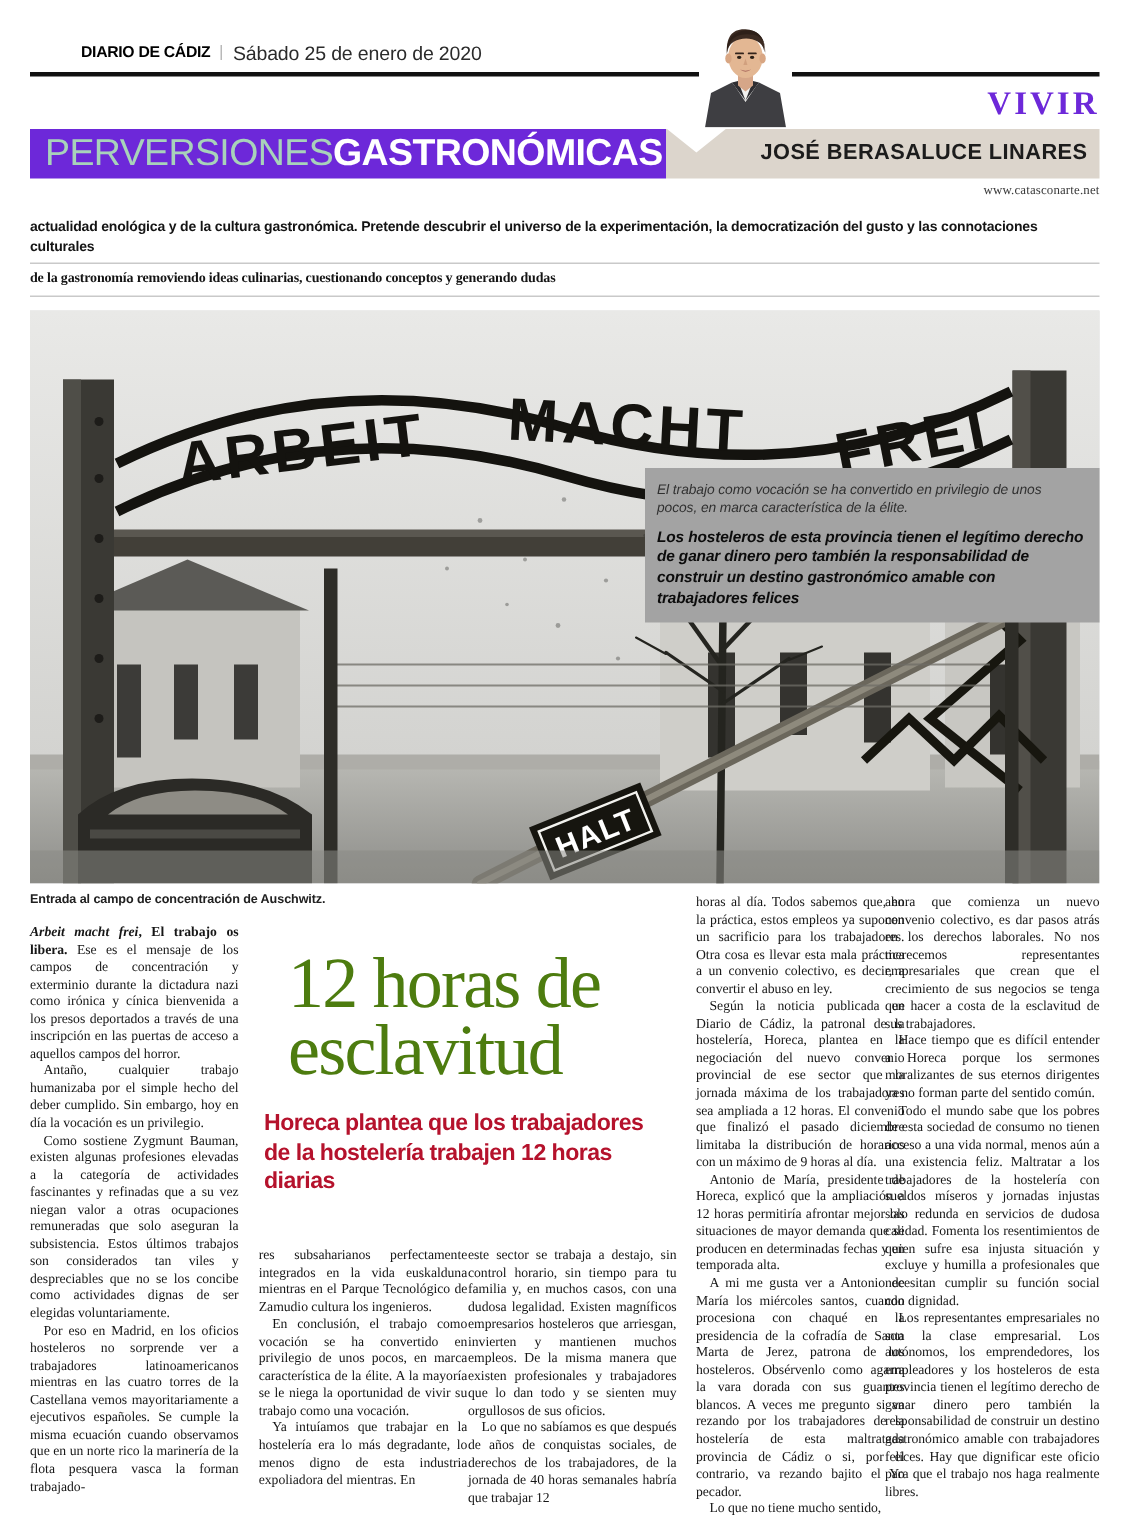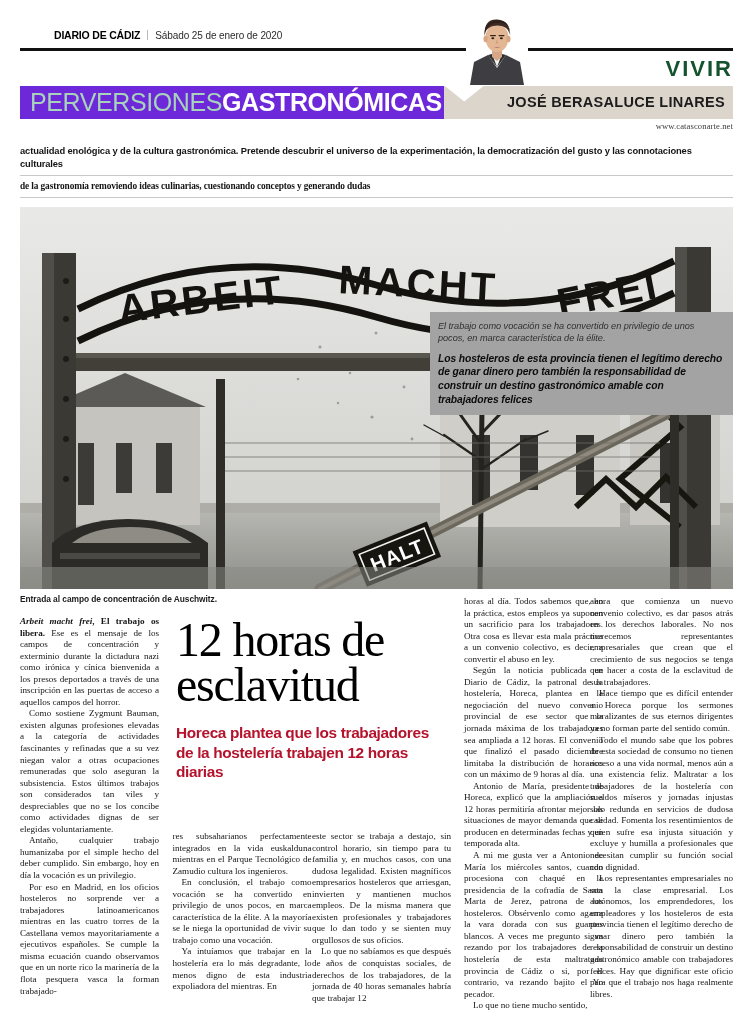--- a/index.html
+++ b/index.html
@@ -11,29 +11,29 @@
     color:#1a1a1a;
     overflow:hidden;
     position:relative;
   }
   .page{position:relative;width:753px;height:1024px;box-sizing:border-box;padding:0 20px;}
 
   
   .masthead{display:flex;align-items:center;gap:7px;padding-top:26px;height:18px;margin-left:34px;}
   .mh-brand{font-family:"Liberation Sans",sans-serif;font-weight:bold;font-size:10.5px;letter-spacing:-0.2px;color:#000;}
   .mh-sep{width:1px;height:10px;background:#b9b9b9;align-self:center;}
-  .mh-date{font-family:"Liberation Sans",sans-serif;font-size:10px;color:#2b2b2b;letter-spacing:-0.1px;}
+  .mh-date{font-family:"Liberation Sans",sans-serif;font-size:13px;color:#2b2b2b;letter-spacing:-0.1px;}
   .rule-thick{height:2.6px;background:#111;margin-top:4px;}
 
   
   .headband{position:relative;height:74px;}
   .vivir{
     position:absolute;right:0;top:5px;
-    font-family:Liberation Sans, sans-serif;font-weight:bold;
-    font-size:22px;letter-spacing:2px;color:#14532d;
+    font-family:Liberation Serif, serif;font-weight:bold;
+    font-size:22px;letter-spacing:2px;color:#6d28d9;
   }
   .band{
     position:absolute;left:0;top:35px;height:33px;width:100%;
   }
   .band-green{
     position:absolute;left:0;top:0;height:33px;width:59.5%;
     background:#6d28d9;display:flex;align-items:center;
     padding-left:10px;box-sizing:border-box;overflow:hidden;
   }
   .band-green .w1{
@@ -104,22 +104,22 @@
   .capbox .cap-bold{
     font-family:"Liberation Sans",sans-serif;font-style:italic;font-weight:bold;
     font-size:10.3px;line-height:13.6px;color:#0c0c0c;margin:0;
     letter-spacing:-0.1px;
   }
 
   
   .headline-block{position:absolute;left:176px;top:617px;width:262px;}
   .headline{
     font-family:"Liberation Serif",serif;
-    font-size:48px;line-height:45px;font-weight:normal;color:#000000;
-    margin:0;letter-spacing:-1.2px;
+    font-size:48px;line-height:45px;font-weight:normal;color:#4d7c0f;
+    margin:16px;letter-spacing:-1.2px;
   }
   .subhead{
     margin:16px 0 0 0;
     font-family:"Liberation Sans",sans-serif;font-weight:bold;
     font-size:15.4px;line-height:19.5px;color:#b5122c;
     letter-spacing:-0.35px;
   }
 
   
   .cols{position:absolute;left:20px;top:614px;width:713px;}
@@ -345,22 +345,22 @@
 
   <div class="headline-block">
     <h1 class="headline">12 horas de esclavitud</h1>
     <p class="subhead">Horeca plantea que los trabajadores de la hostelería trabajen 12 horas diarias</p>
   </div>
 
   <div class="cols">
 
     <div class="col" id="col1">
       <p class="noind"><span class="drop">Arbeit macht frei</span><span class="dropb">, El trabajo os libera.</span><span> Ese es el mensaje de los campos de concentración y exterminio durante la dictadura nazi como irónica y cínica bienvenida a los presos deportados a través de una inscripción en las puertas de acceso a aquellos campos del horror.</span></p>
+      <p>Antaño, cualquier trabajo humanizaba por el simple hecho del deber cumplido. Sin embargo, hoy en día la vocación es un privilegio.</p>
       <p>Como sostiene Zygmunt Bauman, existen algunas profesiones elevadas a la categoría de actividades fascinantes y refinadas que a su vez niegan valor a otras ocupaciones remuneradas que solo aseguran la subsistencia. Estos últimos trabajos son considerados tan viles y despreciables que no se los concibe como actividades dignas de ser elegidas voluntariamente.</p>
-      <p>Antaño, cualquier trabajo humanizaba por el simple hecho del deber cumplido. Sin embargo, hoy en día la vocación es un privilegio.</p>
       <p>Por eso en Madrid, en los oficios hosteleros no sorprende ver a trabajadores latinoamericanos mientras en las cuatro torres de la Castellana vemos mayoritariamente a ejecutivos españoles. Se cumple la misma ecuación cuando observamos que en un norte rico la marinería de la flota pesquera vasca la forman trabajado-</p>
     </div>
 
     <div class="col" id="col2">
       <p class="noind">res subsaharianos perfectamente integrados en la vida euskalduna mientras en el Parque Tecnológico de Zamudio cultura los ingenieros.</p>
       <p>En conclusión, el trabajo como vocación se ha convertido en privilegio de unos pocos, en marca característica de la élite. A la mayoría se le niega la oportunidad de vivir su trabajo como una vocación.</p>
       <p>Ya intuíamos que trabajar en la hostelería era lo más degradante, lo menos digno de esta industria expoliadora del mientras. En</p>
     </div>
 
     <div class="col" id="col3">

